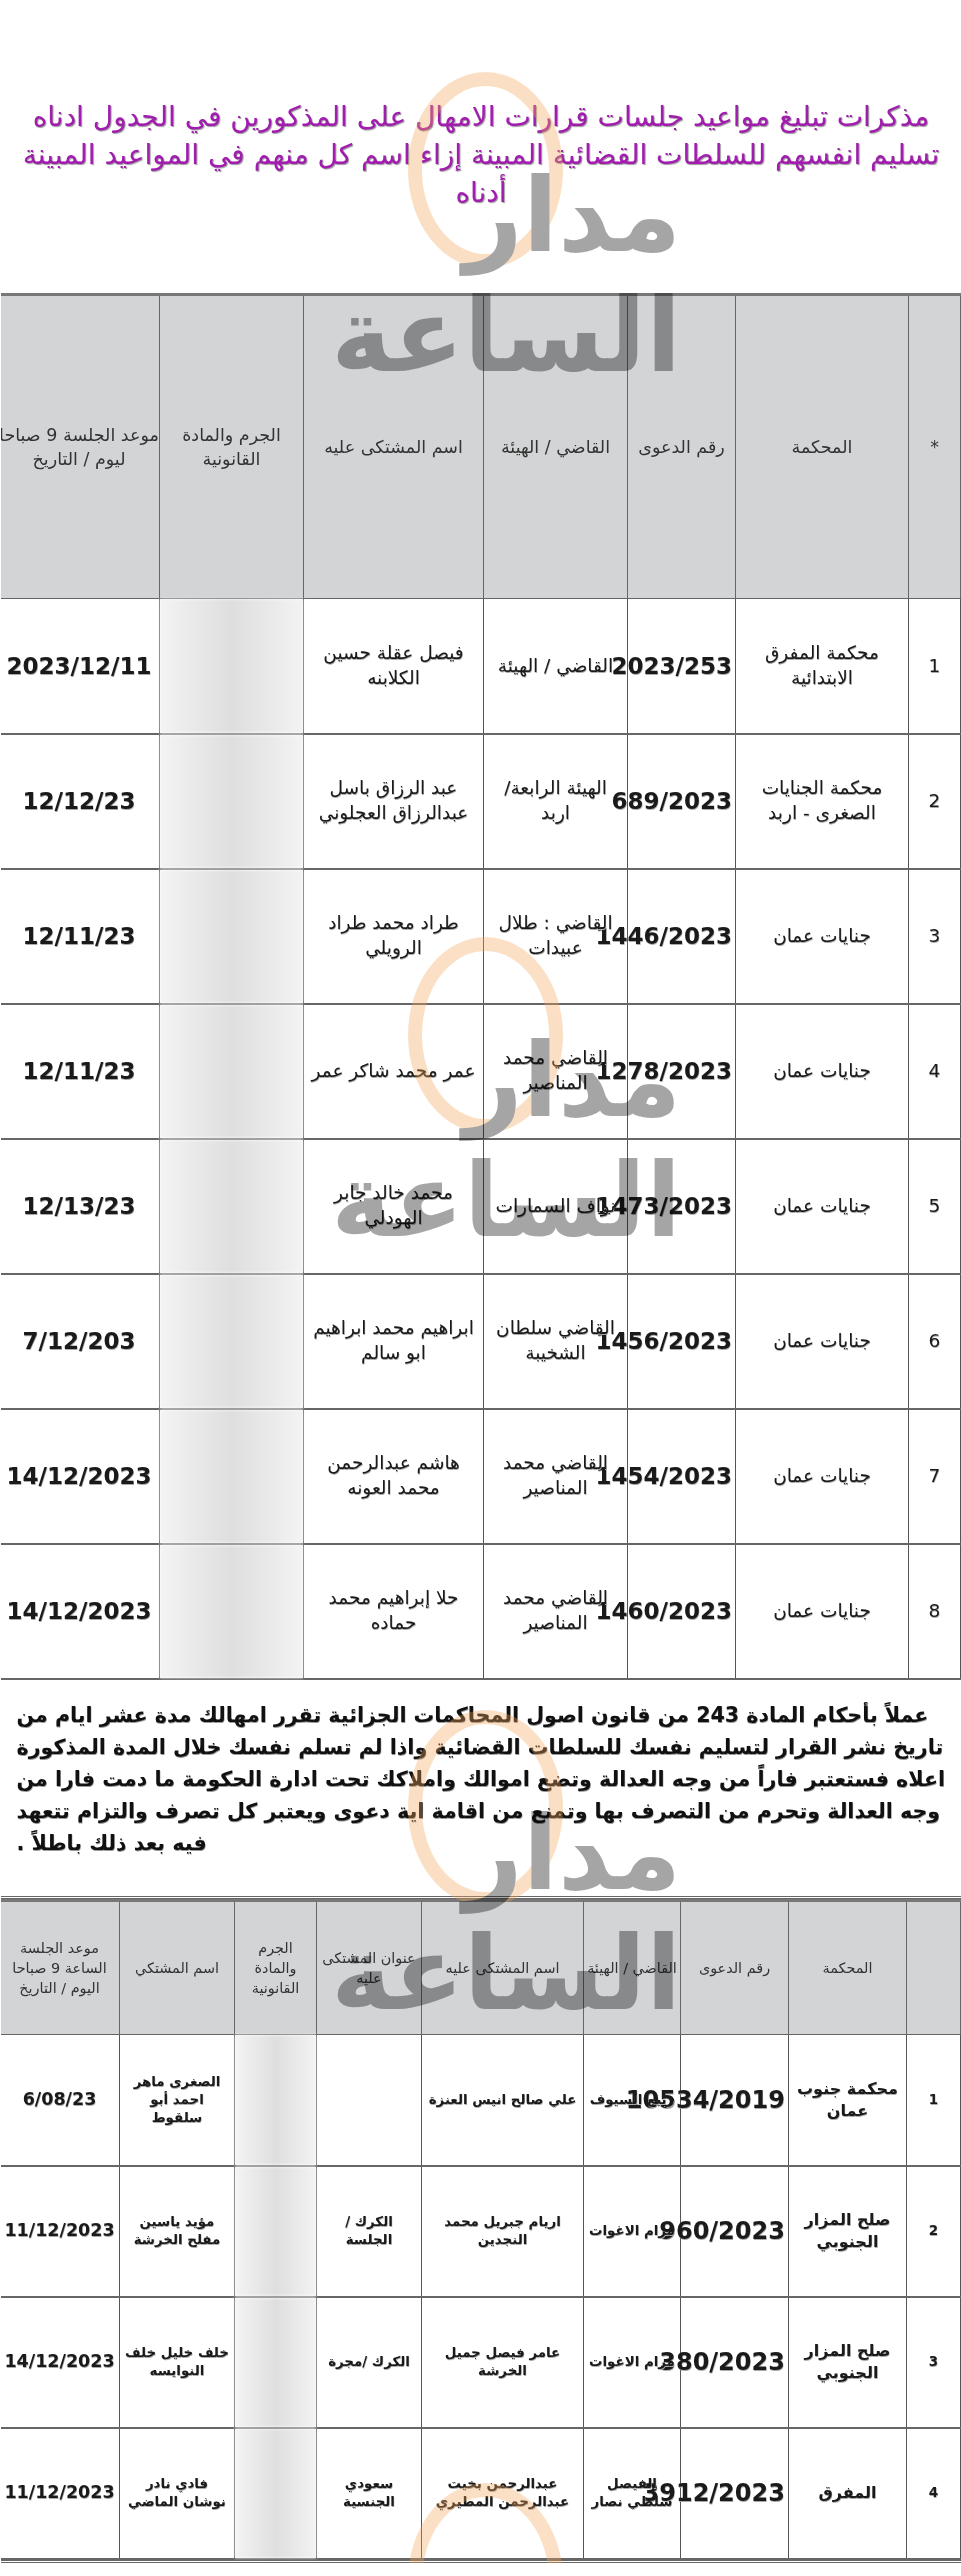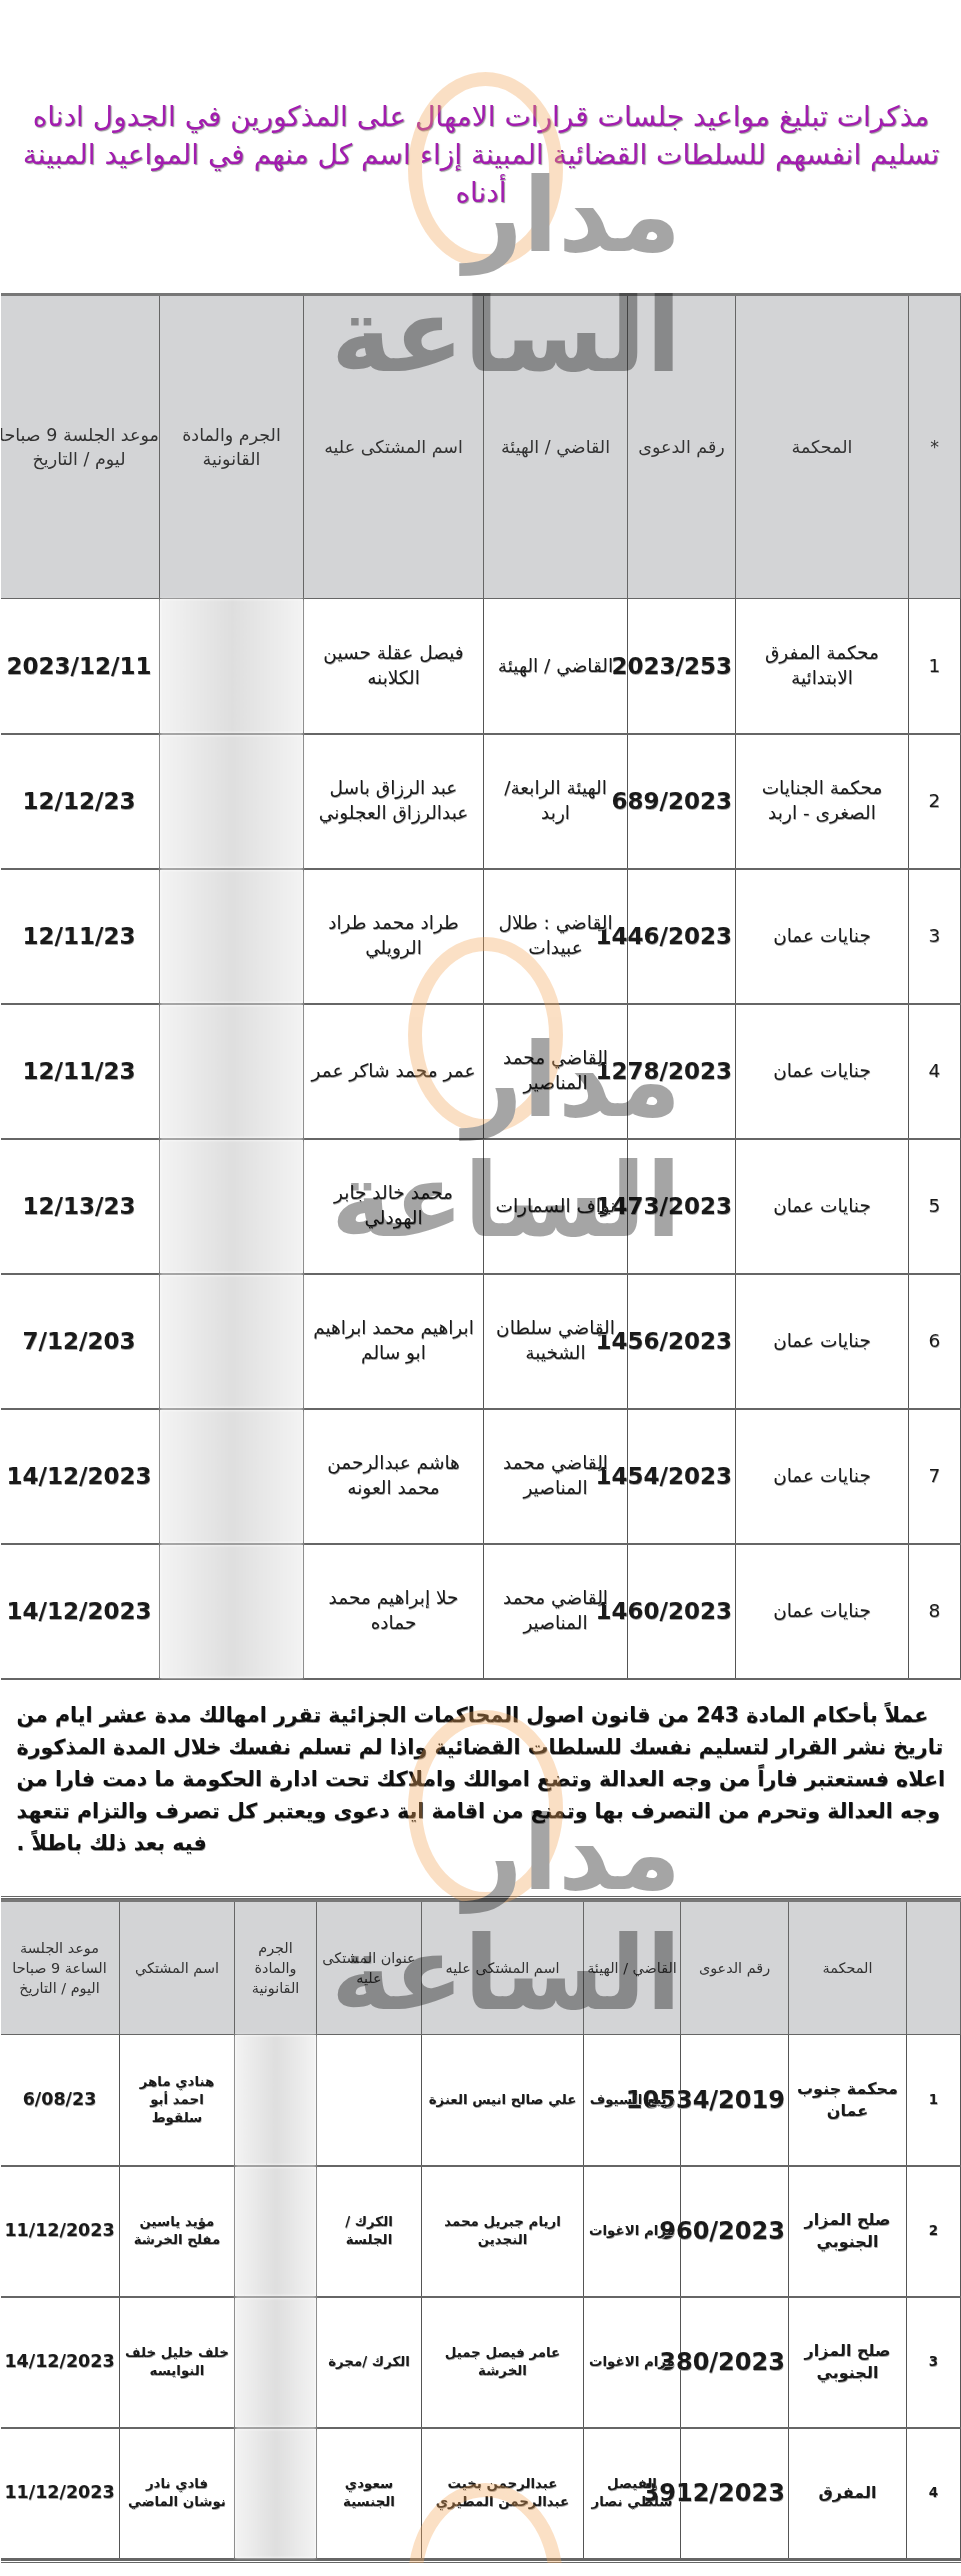--- a/index.html
+++ b/index.html
@@ -244,21 +244,21 @@
         </thead>
       <tbody id="t2body">
           <tr>
             <td class="idx">1</td>
             <td class="court">محكمة جنوب عمان</td>
             <td class="case">10534/2019</td>
             <td>ربيع السيوف</td>
             <td>علي صالح انيس العنزة</td>
             <td></td>
             <td class="blur"></td>
-            <td>هنادي ماهر احمد أبو سلقوط</td>
+            <td>الصغرى ماهر احمد أبو سلقوط</td>
             <td class="date">6/08/23</td>
           </tr>
           <tr>
             <td class="idx">2</td>
             <td class="court">صلح المزار الجنوبي</td>
             <td class="case">960/2023</td>
             <td>مرام الاغوات</td>
             <td>اريام جبريل محمد النجدين</td>
             <td>الكرك / الجلسة</td>
             <td class="blur"></td>

